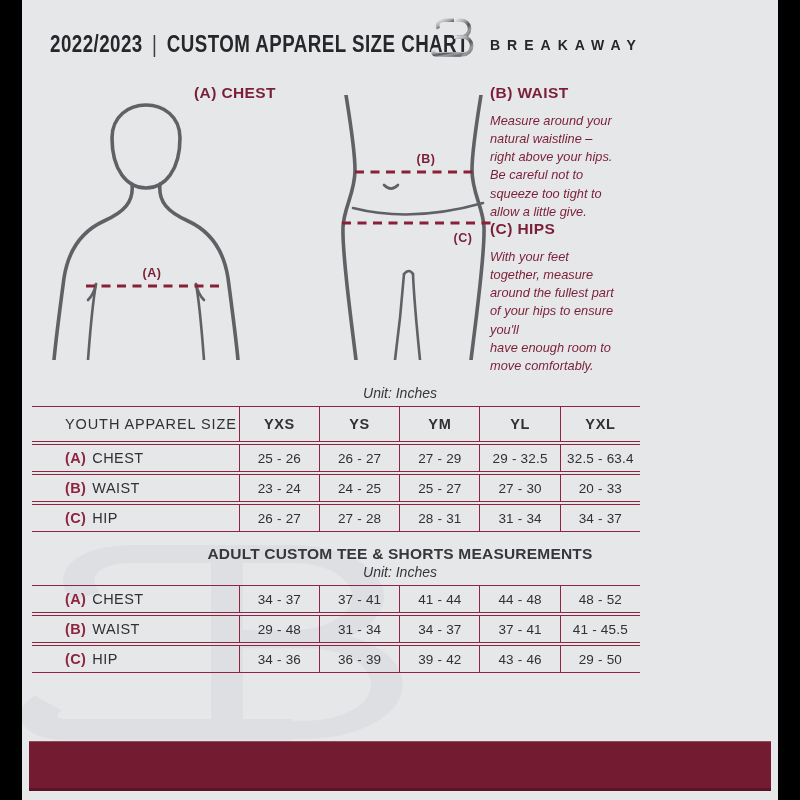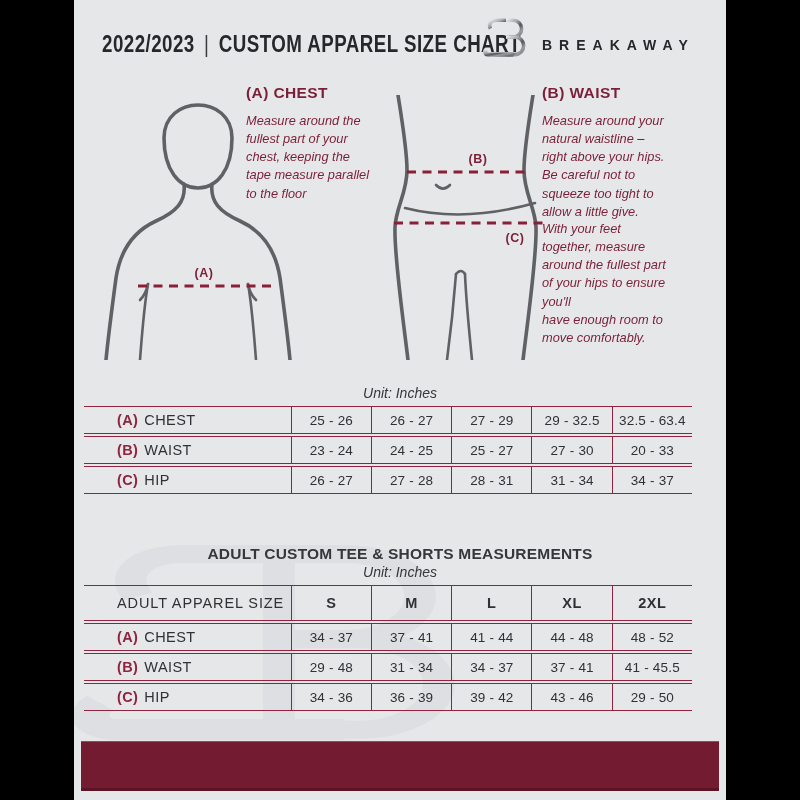--- a/index.html
+++ b/index.html
@@ -2,21 +2,21 @@
 <html><head>
 <meta charset="utf-8">
 <style>
   html,body { margin:0; padding:0; }
   body {
     width:800px; height:800px; background:#000;
     font-family:"Liberation Sans", sans-serif;
     overflow:hidden;
   }
   .page {
-    position:relative; width:652px; height:800px; margin:0 auto;
+    position:relative; width:756px; height:800px; margin:0 auto;
     background:#e6e7e9; overflow:hidden;
   }
 
   
   .title-wrap {
     position:absolute; left:28px; top:30px;
     transform:scaleX(0.78); transform-origin:left top;
     white-space:nowrap; font-weight:bold; font-size:24px;
     color:#26272a; letter-spacing:0.6px;
   }
@@ -151,56 +151,60 @@
     <path class="fig-thin" d="M82,179 C80,205 77,235 73,265"></path>
     <path class="fig-thin" d="M91,179 C92,205 95,235 98,265"></path>
     <path class="dash" d="M33,77 H152"></path>
     <path class="dash" d="M20,128 H170"></path>
     <text class="marker" x="104" y="68">(B)</text>
     <text class="marker" x="141" y="147">(C)</text>
   </svg>
 
   <div class="guide-block" id="guide-chest">
     <p class="guide-heading">(A) CHEST</p>
-    <p class="guide-body">Measure around the
-fullest part of your
-chest, keeping the
-tape measure parallel
-to the floor</p>
   </div>
   <div class="guide-block" id="guide-waist">
     <p class="guide-heading">(B) WAIST</p>
     <p class="guide-body">Measure around your
 natural waistline –
 right above your hips.
 Be careful not to
 squeeze too tight to
 allow a little give.</p>
   </div>
   <div class="guide-block" id="guide-hips">
+    <p class="guide-heading">(C) HIPS</p>
     <p class="guide-body">With your feet
 together, measure
 around the fullest part
 of your hips to ensure
 you'll
 have enough room to
 move comfortably.</p>
   </div>
 
   <div class="section-unit" id="youth-unit">Unit: Inches</div>
   <table class="size-table" id="youth-table">
     <colgroup>
         <col class="c-lbl">
         <col class="c-val">
         <col class="c-val">
         <col class="c-val">
         <col class="c-val">
         <col class="c-val">
       </colgroup>
     <tbody>
+        <tr>
+      <th class="lbl">YOUTH APPAREL SIZE</th>
+      <th>YXS</th>
+      <th>YS</th>
+      <th>YM</th>
+      <th>YL</th>
+      <th>YXL</th>
+    </tr>
     <tr>
       <td class="lbl"><b>(A)</b><span>CHEST</span></td>
       <td>25 - 26</td>
       <td>26 - 27</td>
       <td>27 - 29</td>
       <td>29 - 32.5</td>
       <td>32.5 - 63.4</td>
     </tr>
     <tr>
       <td class="lbl"><b>(B)</b><span>WAIST</span></td>
@@ -226,28 +230,20 @@
   <table class="size-table" id="adult-table">
     <colgroup>
         <col class="c-lbl">
         <col class="c-val">
         <col class="c-val">
         <col class="c-val">
         <col class="c-val">
         <col class="c-val">
       </colgroup>
     <tbody>
-        <tr>
-      <th class="lbl">ADULT APPAREL SIZE</th>
-      <th>S</th>
-      <th>M</th>
-      <th>L</th>
-      <th>XL</th>
-      <th>2XL</th>
-    </tr>
     <tr>
       <td class="lbl"><b>(A)</b><span>CHEST</span></td>
       <td>34 - 37</td>
       <td>37 - 41</td>
       <td>41 - 44</td>
       <td>44 - 48</td>
       <td>48 - 52</td>
     </tr>
     <tr>
       <td class="lbl"><b>(B)</b><span>WAIST</span></td>

